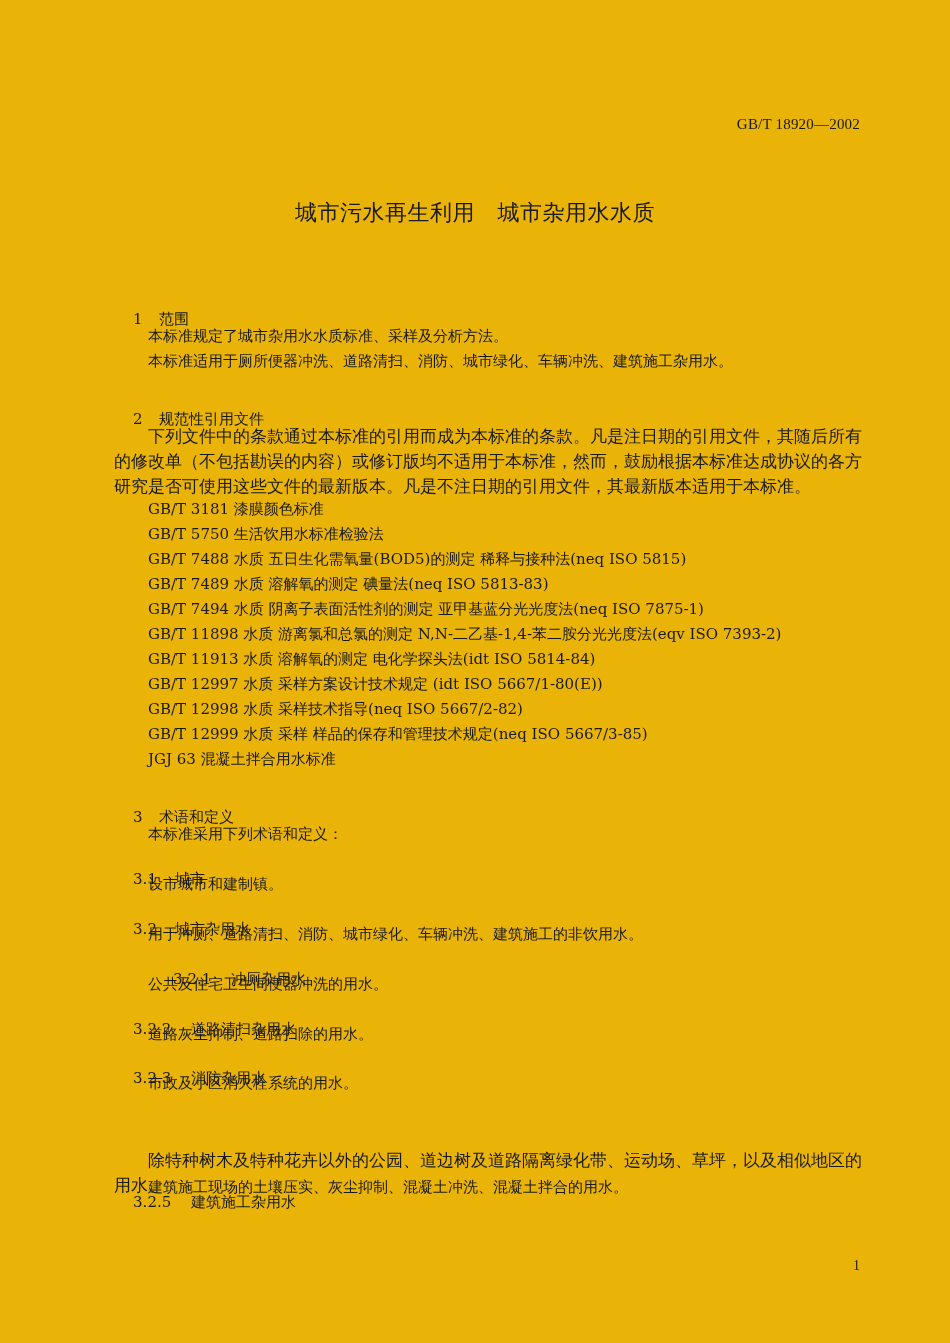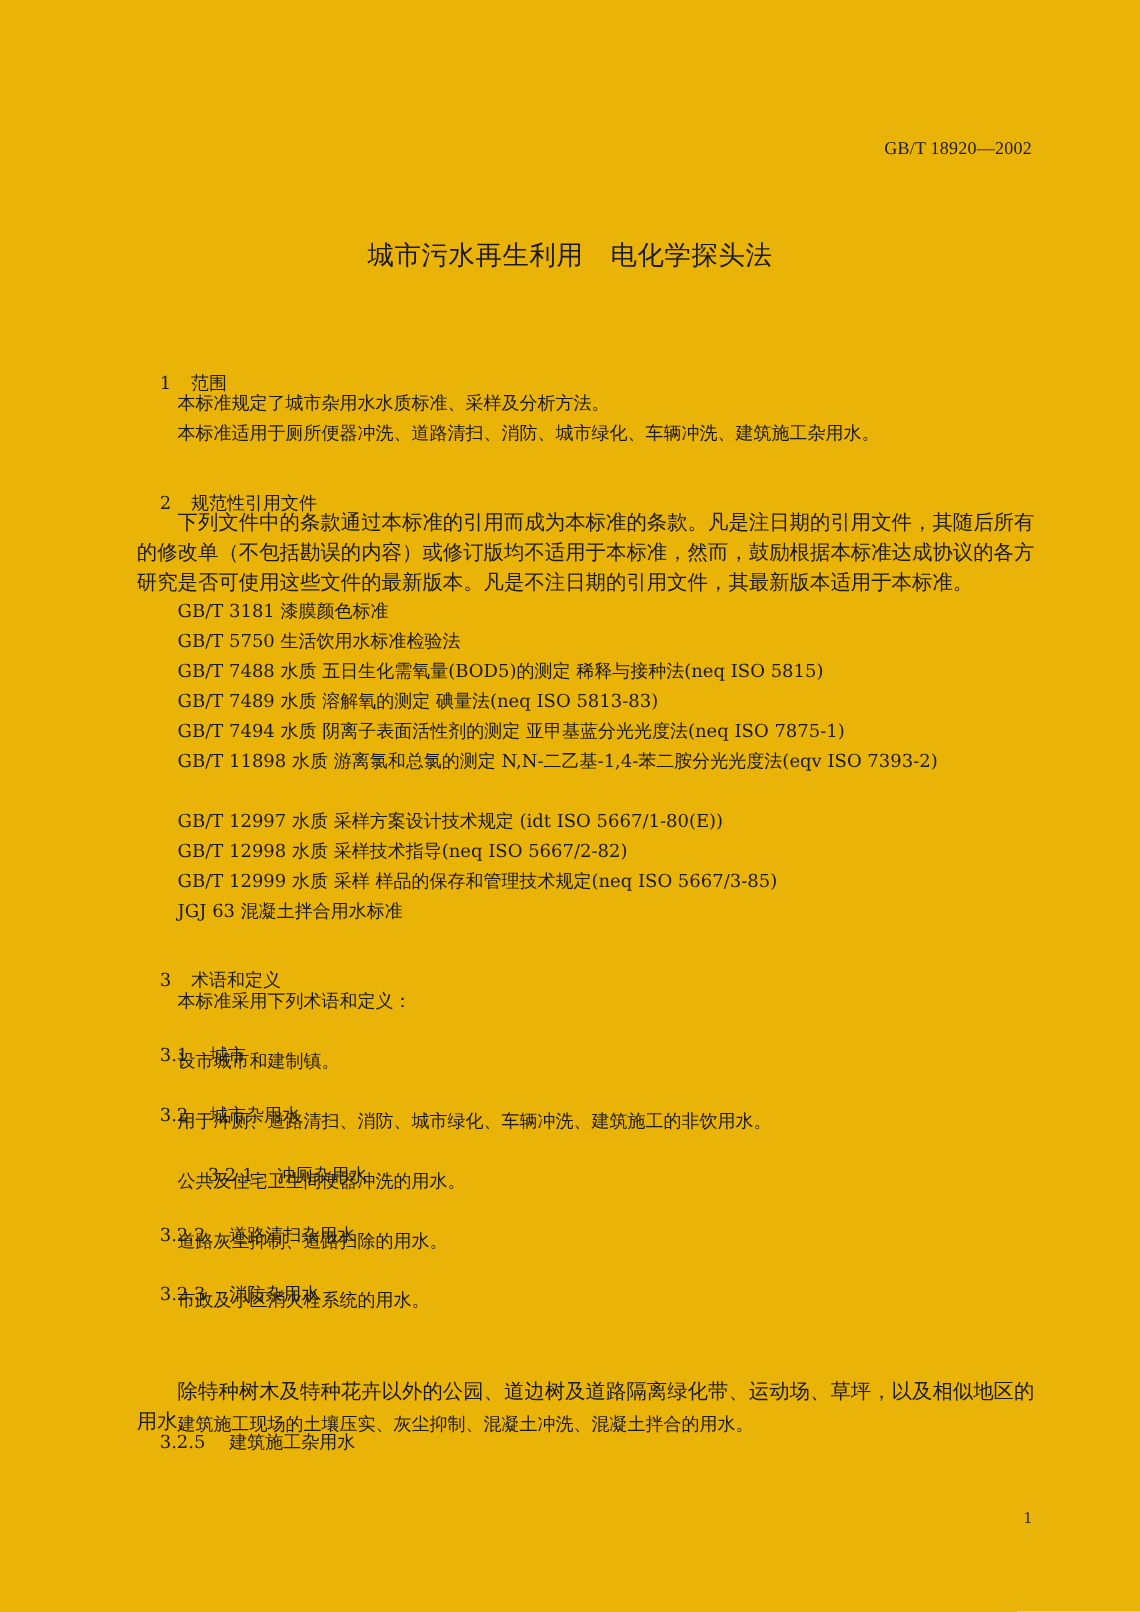--- a/index.html
+++ b/index.html
@@ -67,39 +67,40 @@
       font-size: 14px;
     }
   </style>
 </head>
 <body>
 
 <div class="page">
 
   <div class="std-code">GB/T 18920—2002</div>
 
-  <div class="doc-title">城市污水再生利用　电化学探头法</div>
+  <div class="doc-title">城市污水再生利用　城市杂用水水质</div>
 
   <div class="line h1" style="top:289px;">
     <span class="num">1</span><span>范围</span>
   </div>
   <div class="line indent" style="top:326px;">本标准规定了城市杂用水水质标准、采样及分析方法。</div>
   <div class="line indent" style="top:351px;">本标准适用于厕所便器冲洗、道路清扫、消防、城市绿化、车辆冲洗、建筑施工杂用水。</div>
 
   <div class="line h1" style="top:389px;">
     <span class="num">2</span><span>规范性引用文件</span>
   </div>
   <div class="para" style="top:424px;">下列文件中的条款通过本标准的引用而成为本标准的条款。凡是注日期的引用文件，其随后所有的修改单（不包括勘误的内容）或修订版均不适用于本标准，然而，鼓励根据本标准达成协议的各方研究是否可使用这些文件的最新版本。凡是不注日期的引用文件，其最新版本适用于本标准。</div>
 
   <div class="line indent" style="top:499px;">GB/T 3181 漆膜颜色标准</div>
   <div class="line indent" style="top:524px;">GB/T 5750 生活饮用水标准检验法</div>
   <div class="line indent" style="top:549px;">GB/T 7488 水质 五日生化需氧量(BOD5)的测定 稀释与接种法(neq ISO 5815)</div>
   <div class="line indent" style="top:574px;">GB/T 7489 水质 溶解氧的测定 碘量法(neq ISO 5813-83)</div>
   <div class="line indent" style="top:599px;">GB/T 7494 水质 阴离子表面活性剂的测定 亚甲基蓝分光光度法(neq ISO 7875-1)</div>
   <div class="line indent" style="top:624px;">GB/T 11898 水质 游离氯和总氯的测定 N,N-二乙基-1,4-苯二胺分光光度法(eqv ISO 7393-2)</div>
+  <div class="line indent" style="top:649px;">GB/T 11913 水质 溶解氧的测定 电化学探头法(idt ISO 5814-84)</div>
   <div class="line indent" style="top:674px;">GB/T 12997 水质 采样方案设计技术规定 (idt ISO 5667/1-80(E))</div>
   <div class="line indent" style="top:699px;">GB/T 12998 水质 采样技术指导(neq ISO 5667/2-82)</div>
   <div class="line indent" style="top:724px;">GB/T 12999 水质 采样 样品的保存和管理技术规定(neq ISO 5667/3-85)</div>
   <div class="line indent" style="top:749px;">JGJ 63 混凝土拌合用水标准</div>
 
   <div class="line h1" style="top:787px;">
     <span class="num">3</span><span>术语和定义</span>
   </div>
   <div class="line indent" style="top:824px;text-align:center;">本标准采用下列术语和定义：</div>
 

